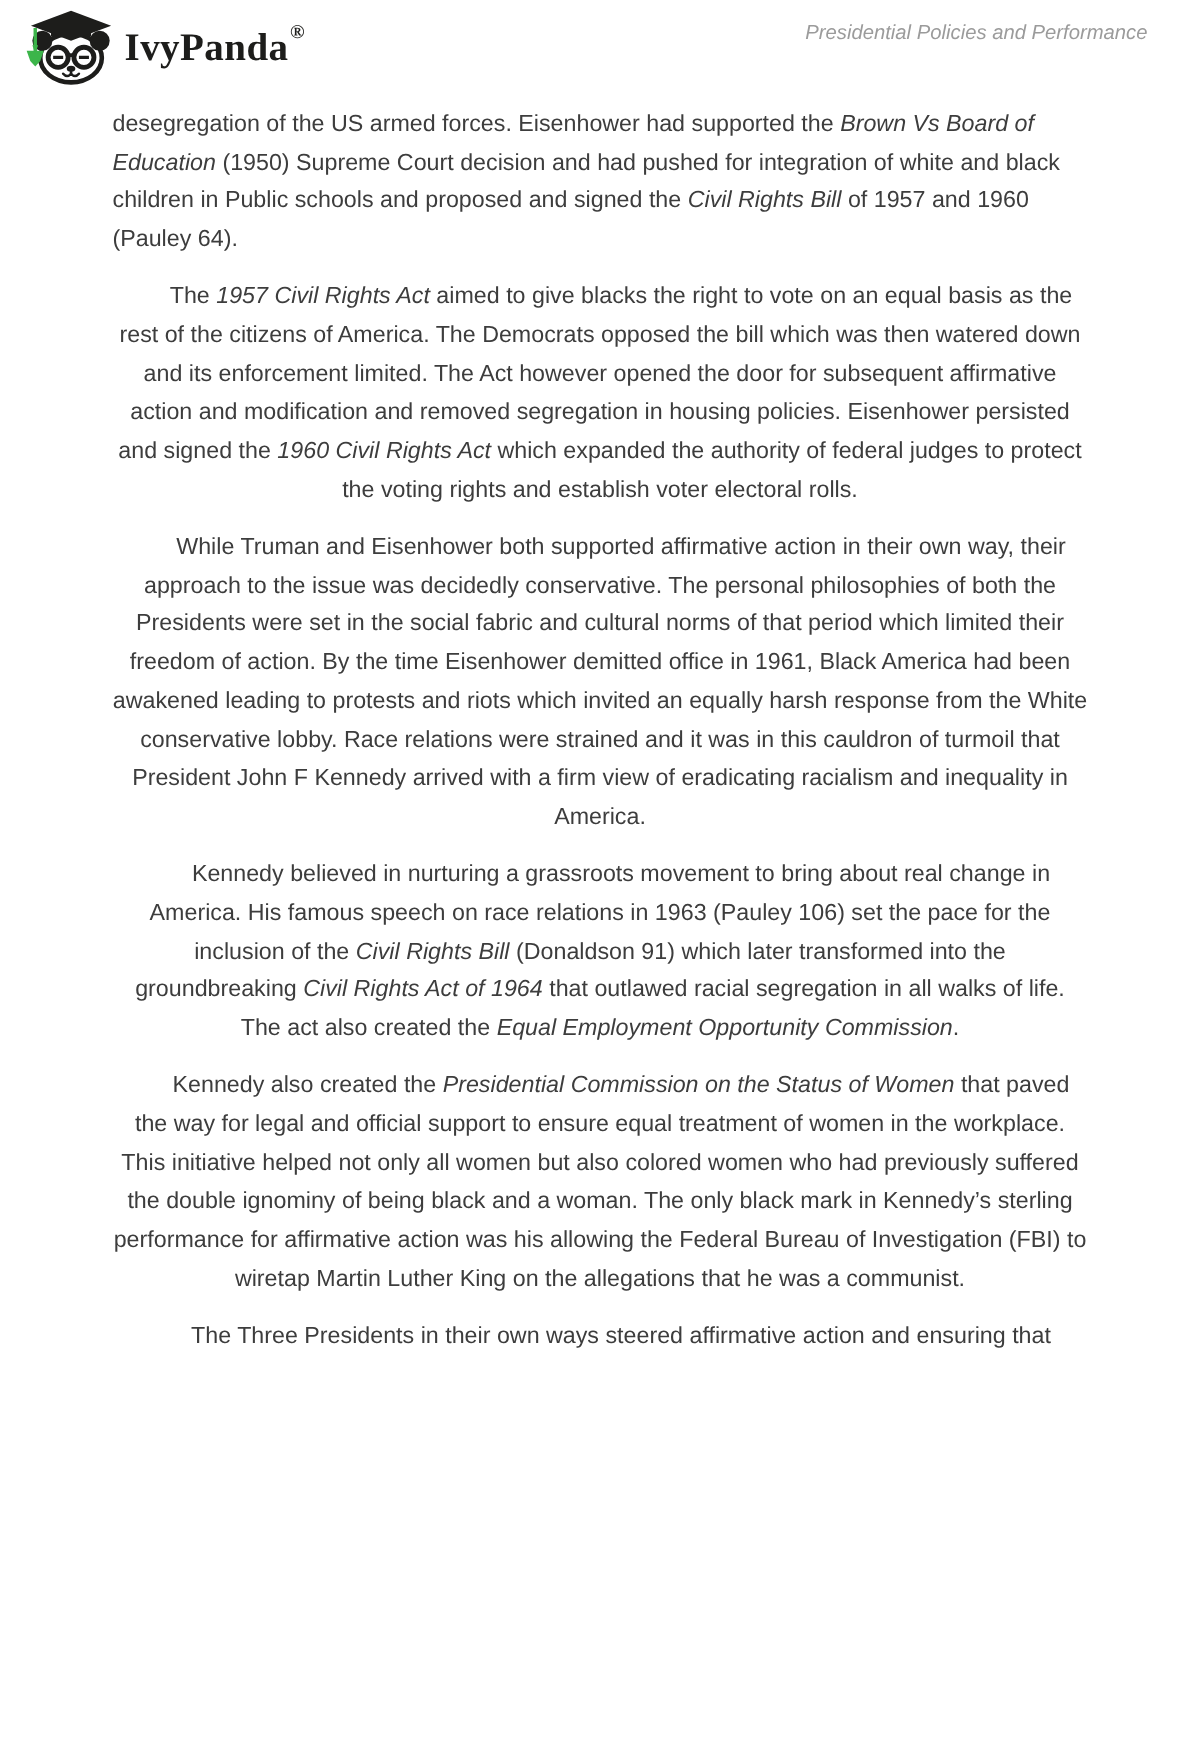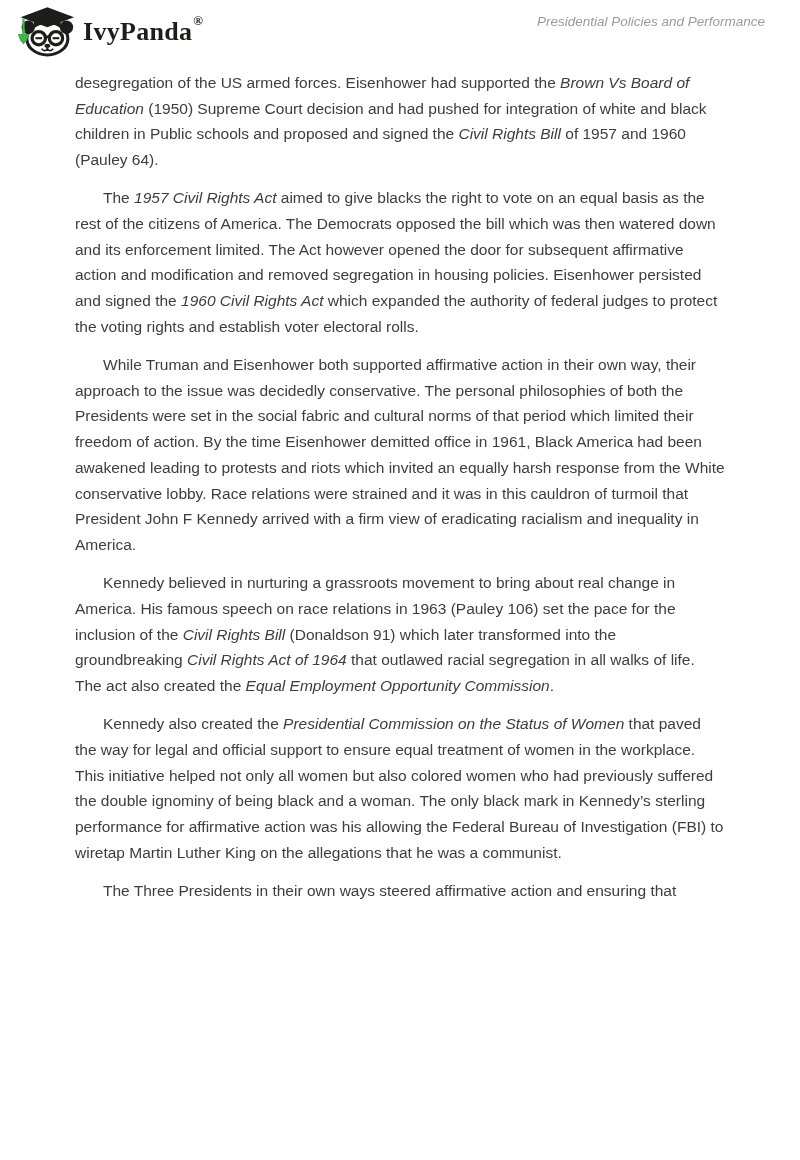--- a/index.html
+++ b/index.html
@@ -69,21 +69,21 @@
     width: 650px;
     top: 70px;
   }
   .essay p {
     margin: 0 0 12.5px 0;
     font-size: 15.5px;
     line-height: 25.7px;
     color: var(--body-text, #3d3d3d);
     text-align: left;
   }
-  .essay p.indent { text-indent: 28px; }
+  .essay p.indent { text-indent: 28px; text-align: center; }
   .essay em { font-style: italic; }
 
   
   .footer-url {
     position: absolute;
     top: 1131px;
     right: 33px;
     font-size: 13px;
     color: var(--footer-text, #b5b5b5);
   }

